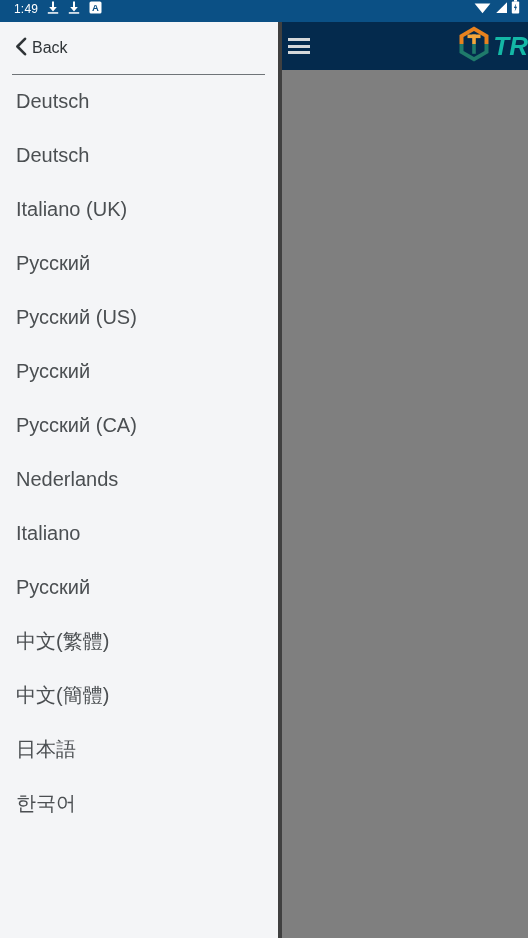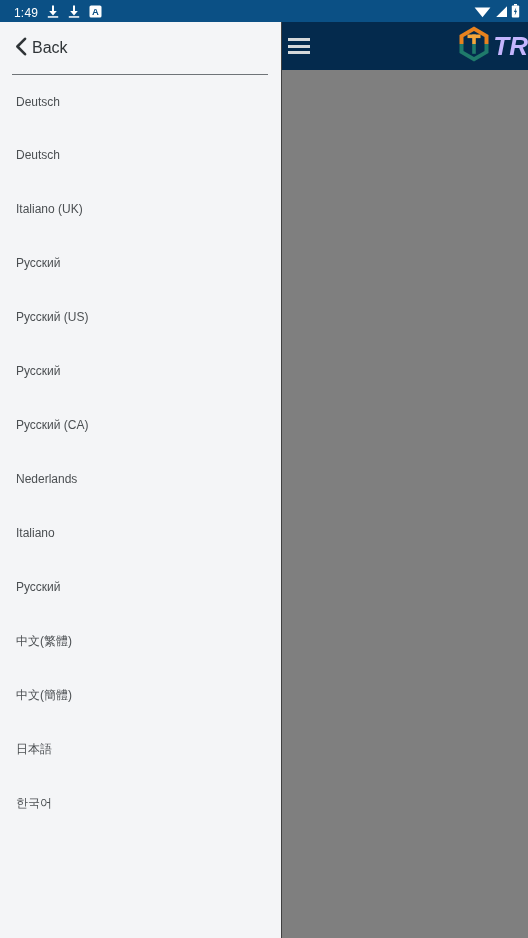--- a/index.html
+++ b/index.html
@@ -27,23 +27,23 @@
 
   
   #status-bar {
     position: absolute;
     top: 0; left: 0;
     width: 528px;
     height: 22px;
     background: #0b5085;
     z-index: 40;
     display: flex;
-    align-items: flex-end;
-    box-sizing: border-box;
-    padding: 13px 8px 0 14px;
+    align-items: flex-start;
+    box-sizing: border-box;
+    padding: 0 8px 0 14px;
   }
   #status-left {
     display: flex;
     align-items: center;
     gap: 9px;
     flex: 0 0 auto;
   }
   #status-clock {
     color: #ffffff;
     font-size: 12px;
@@ -96,21 +96,21 @@
   #brand {
     margin-left: auto;
     display: flex;
     align-items: center;
     gap: 2px;
     padding-right: 0;
     overflow: hidden;
     height: 48px;
   }
   #brand-name {
-    color: #c4b5fd;
+    color: #14b8a6;
     font-size: 26px;
     font-weight: bold;
     font-style: italic;
     letter-spacing: 0px;
     line-height: 1;
     white-space: nowrap;
     font-family: "Liberation Sans", "DejaVu Sans", sans-serif;
   }
   #app-body {
     position: absolute;
@@ -121,21 +121,21 @@
   }
 
   
   #drawer {
     position: absolute;
     top: 22px; left: 0;
     width: 282px;
     height: 916px;
     background: #f4f5f7;
     z-index: 20;
-    border-right: 1px solid #404040;
+    border-right: 4px solid #404040;
     box-sizing: border-box;
     overflow: hidden;
   }
   #drawer-header {
     height: 52px;
     display: flex;
     align-items: center;
     padding-left: 15px;
     box-sizing: border-box;
     cursor: pointer;
@@ -160,21 +160,21 @@
     list-style: none;
     margin: 0;
     padding: 0;
   }
   .lang-item {
     height: 54px;
     display: flex;
     align-items: center;
     padding-left: 16px;
     box-sizing: border-box;
-    font-size: 12px;
+    font-size: 20px;
     color: #4b4f52;
     cursor: pointer;
     user-select: none;
   }
   .lang-item:first-child { height: 53px; }
 </style>
 </head>
 <body>
 
 <div id="screen">

